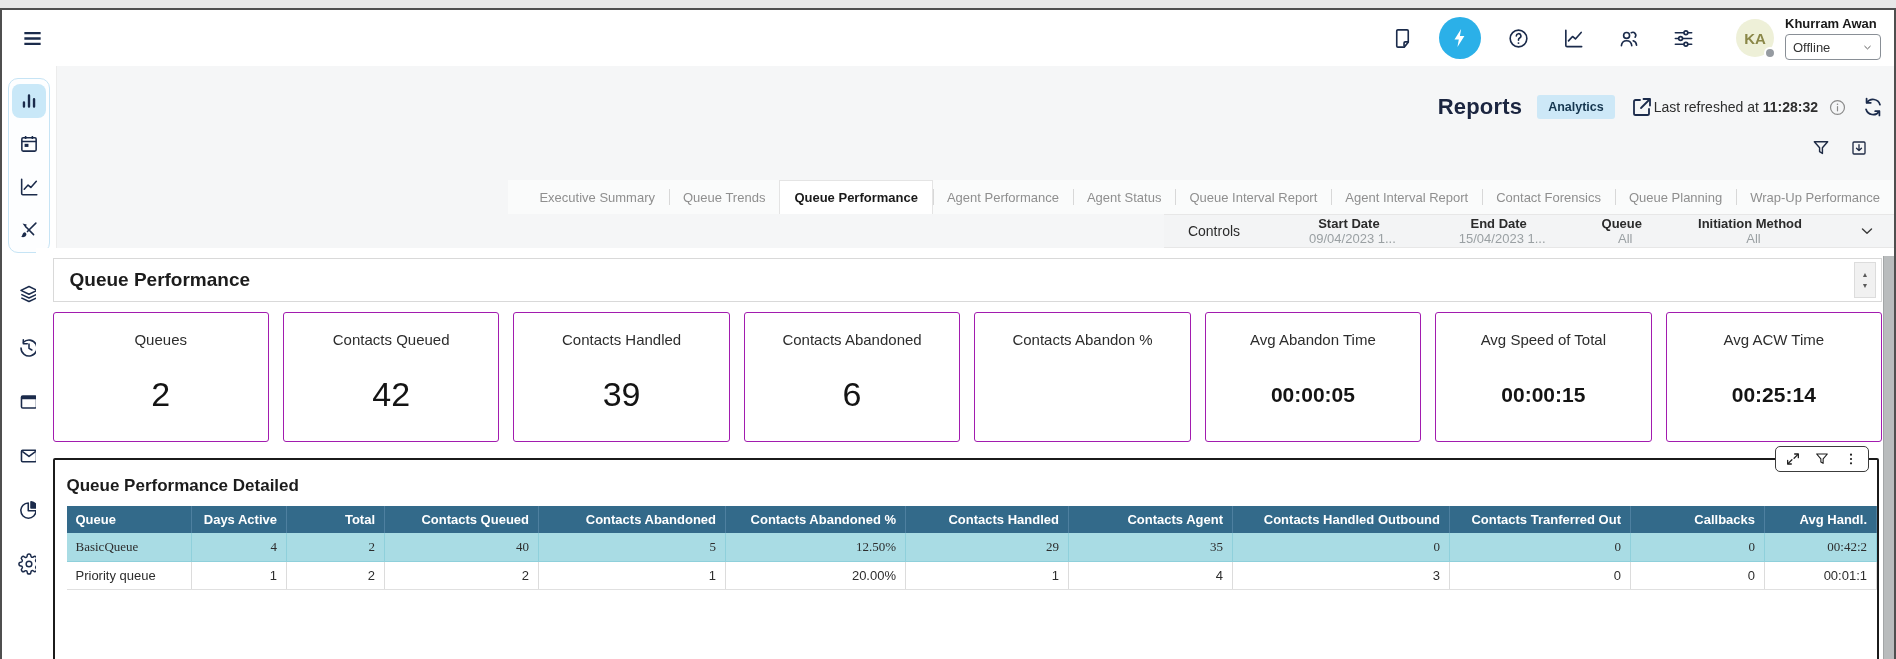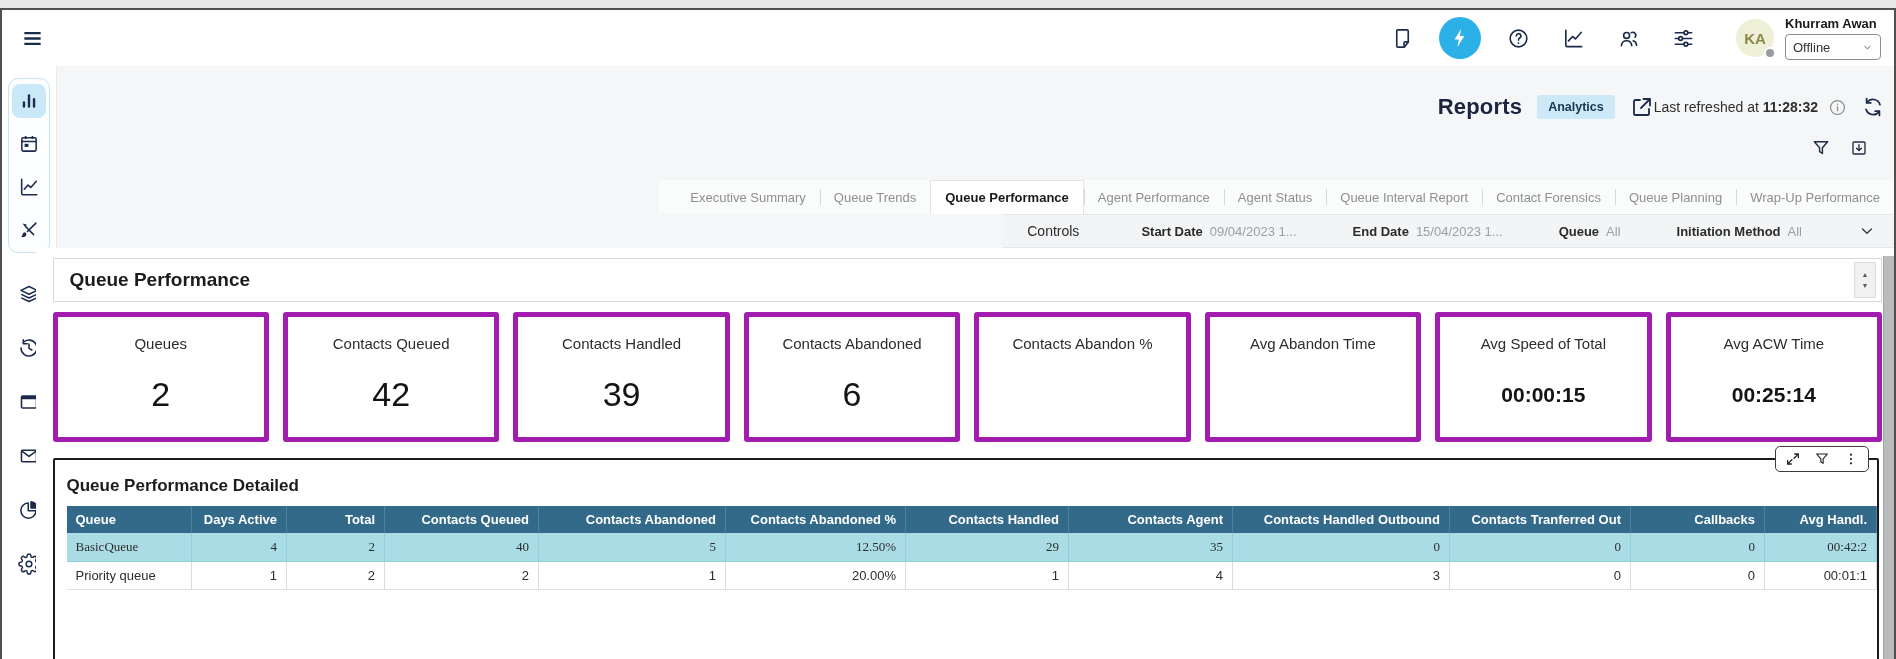--- a/index.html
+++ b/index.html
@@ -57,35 +57,35 @@
 
   
   .tabs-row{display:flex;align-items:stretch;padding-left:17px;margin-top:22px;height:34px;background:#fafbfb;}
   .tab{position:relative;display:flex;align-items:center;padding:0 14px;font-size:13px;color:#8f8f8f;white-space:nowrap;cursor:pointer;}
   .tab:not(:first-child):not(.active)::before{content:'';position:absolute;left:0;top:9px;bottom:9px;width:1px;background:#d8d8d8;}
   .tab.active{background:#fff;color:#1a1a1a;font-weight:700;border:1px solid #e4e4e4;border-bottom:none;}
 
   
   .controls-row{display:flex;align-items:center;background:#f3f4f5;border-top:1px solid #e7e7e7;border-bottom:1px solid #e7e7e7;padding:0 18px 0 24px;height:34px;font-size:13px;}
   .controls-label{font-size:14px;color:#2b2b2b;margin-right:62px;}
-  .ctl-filter{margin-right:56px;display:flex;align-items:center;cursor:pointer;}
+  .ctl-filter{margin-right:56px;display:flex;align-items:center;cursor:pointer;flex-direction:column;}
   .ctl-filter .f-label{font-weight:700;color:#2b2b2b;}
   .ctl-filter .f-value{color:#9aa0a3;margin-left:7px;}
   .collapse-btn{margin-left:auto;width:18px;height:18px;color:#3c3c3c;cursor:pointer;}
 
   
   .panel{flex:1;background:#fff;padding:10px 12px 0 17px;display:flex;flex-direction:column;min-height:0;}
   .section-bar{border:1px solid #d9d9d9;background:#fff;height:44px;min-height:44px;display:flex;align-items:center;padding:0 5px 0 16px;}
   .section-title{font-size:19px;font-weight:700;color:#1c1c1c;}
   .stepper{margin-left:auto;width:22px;height:36px;background:#f1f1f1;border:1px solid #dcdcdc;display:flex;flex-direction:column;align-items:center;justify-content:center;gap:4px;cursor:pointer;}
   .stepper span{font-size:7px;line-height:7px;color:#5a5a5a;}
 
   
   .kpi-row{display:flex;gap:14px;margin-top:10px;}
-  .kpi{flex:1;background:#fff;border:5px solid #a21caf;border-radius:3px;height:130px;display:flex;flex-direction:column;align-items:center;}
+  .kpi{flex:1;background:#fff;border:1px solid #a21caf;border-radius:3px;height:130px;display:flex;flex-direction:column;align-items:center;}
   .kpi-label{margin-top:18px;font-size:15px;color:#2d2d2d;}
   .kpi-valwrap{flex:1;display:flex;align-items:center;}
   .kpi-value{font-size:34px;font-weight:400;color:#141414;}
   .kpi-value.time{font-size:21px;font-weight:700;}
 
   
   .widget{margin-top:16px;margin-right:3px;border:2px solid #1b1b1b;border-radius:2px;background:#fff;position:relative;flex:1;}
   .widget-toolbar{position:absolute;top:-14px;right:8px;background:#fff;border:1.5px solid #3c3c3c;border-radius:5px;padding:4px 9px;display:flex;align-items:center;gap:13px;color:#1f1f1f;}
   .widget-toolbar .wt-btn{width:16px;height:16px;cursor:pointer;color:#1f1f1f;}
   .widget-title{font-size:17px;font-weight:700;color:#1c1c1c;padding:16px 0 10px 12px;}
@@ -339,20 +339,23 @@
           <div class="tab">
             <span>Agent Performance</span>
           </div>
           <div class="tab">
             <span>Agent Status</span>
           </div>
           <div class="tab">
             <span>Queue Interval Report</span>
           </div>
           <div class="tab">
+            <span>Agent Interval Report</span>
+          </div>
+          <div class="tab">
             <span>Contact Forensics</span>
           </div>
           <div class="tab">
             <span>Queue Planning</span>
           </div>
           <div class="tab">
             <span>Wrap-Up Performance</span>
           </div>
         </div>
 
@@ -416,20 +419,23 @@
               <div class="kpi-label">Contacts Abandoned</div>
               <div class="kpi-valwrap">
                 <div class="kpi-value">6</div>
               </div>
             </div>
             <div class="kpi">
               <div class="kpi-label">Contacts Abandon %</div>
             </div>
             <div class="kpi">
               <div class="kpi-label">Avg Abandon Time</div>
+              <div class="kpi-valwrap">
+                <div class="kpi-value time">00:00:05</div>
+              </div>
             </div>
             <div class="kpi">
               <div class="kpi-label">Avg Speed of Total</div>
               <div class="kpi-valwrap">
                 <div class="kpi-value time">00:00:15</div>
               </div>
             </div>
             <div class="kpi">
               <div class="kpi-label">Avg ACW Time</div>
               <div class="kpi-valwrap">

